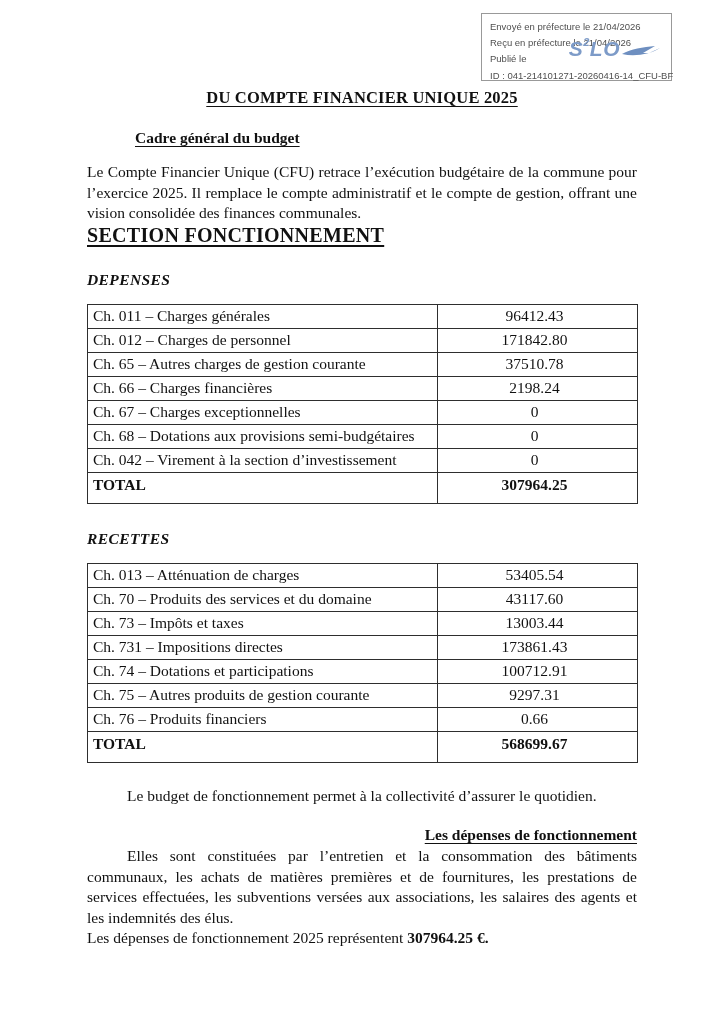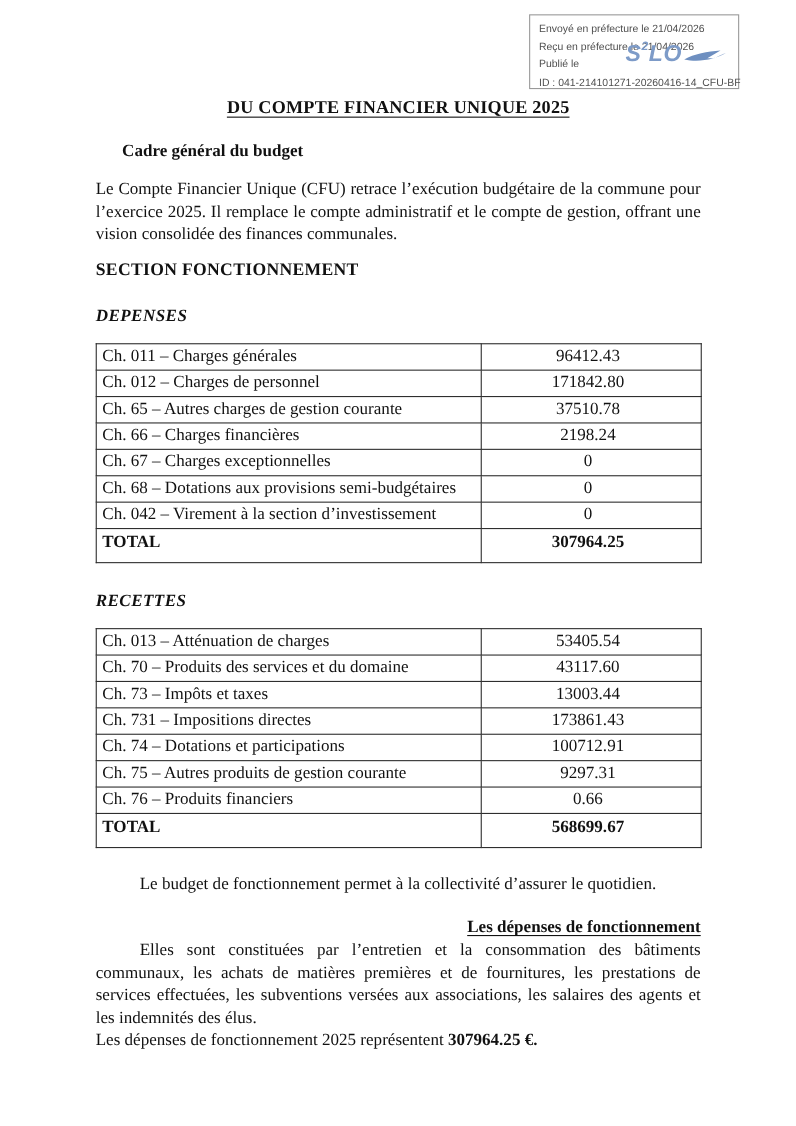--- a/index.html
+++ b/index.html
@@ -54,37 +54,39 @@
   .doc-title {
     text-align: center;
     font-weight: bold;
     font-size: 16.5px;
     text-decoration: underline;
     text-underline-offset: 3px;
     margin-bottom: 21px;
     letter-spacing: 0.2px;
   }
   .doc-subtitle {
-    margin-left: 24px;
-    font-weight: bold;
-    font-size: 15.5px;
+    margin-left: 48px;
+    font-weight: bold;
+    font-size: 15.5px;
+    text-decoration: underline;
     text-underline-offset: 3px;
     margin-bottom: 15px;
   }
   .paragraph {
     font-size: 15.5px;
     line-height: 1.33;
     text-align: justify;
   }
   .section-heading {
     font-weight: bold;
-    font-size: 16px;
+    font-size: 20px;
+    text-decoration: underline;
     text-underline-offset: 3px;
     letter-spacing: 0.3px;
-    margin-top: 13px;
+    margin-top: 0;
     margin-bottom: 24px;
   }
   .table-heading {
     font-weight: bold;
     font-style: italic;
     font-size: 15.5px;
     letter-spacing: 0.4px;
     margin-bottom: 15px;
   }
   table.budget-table {

